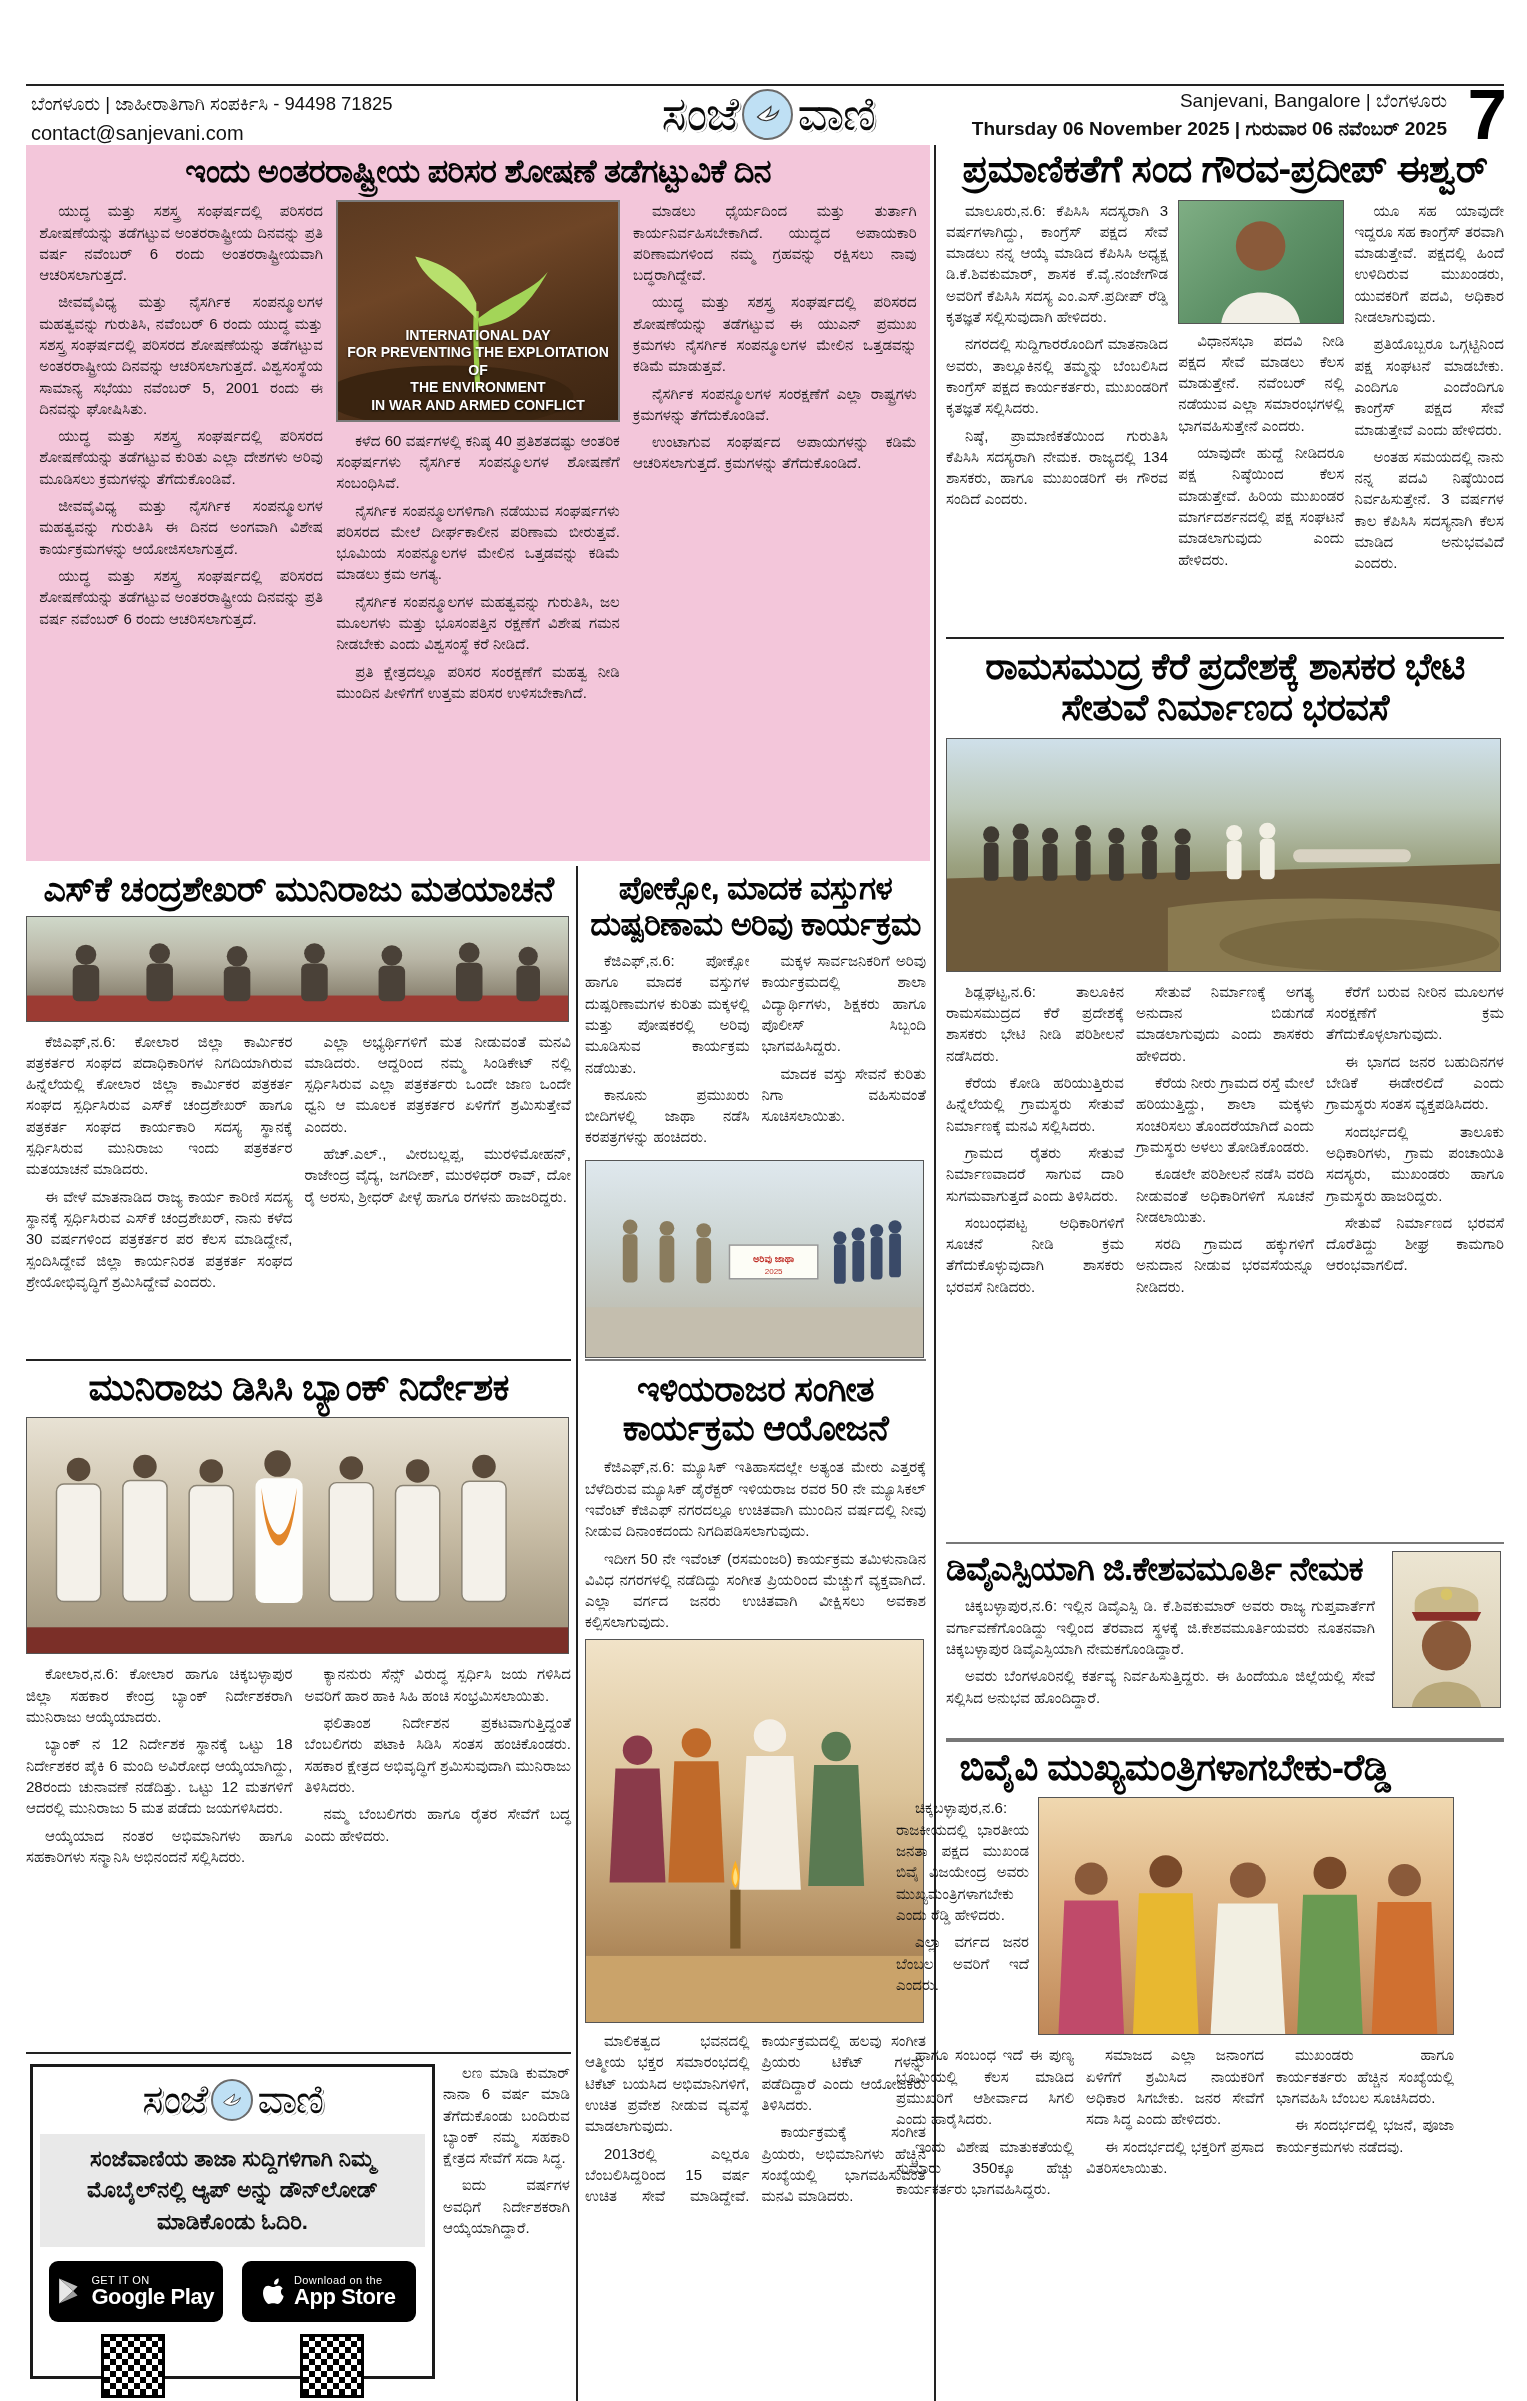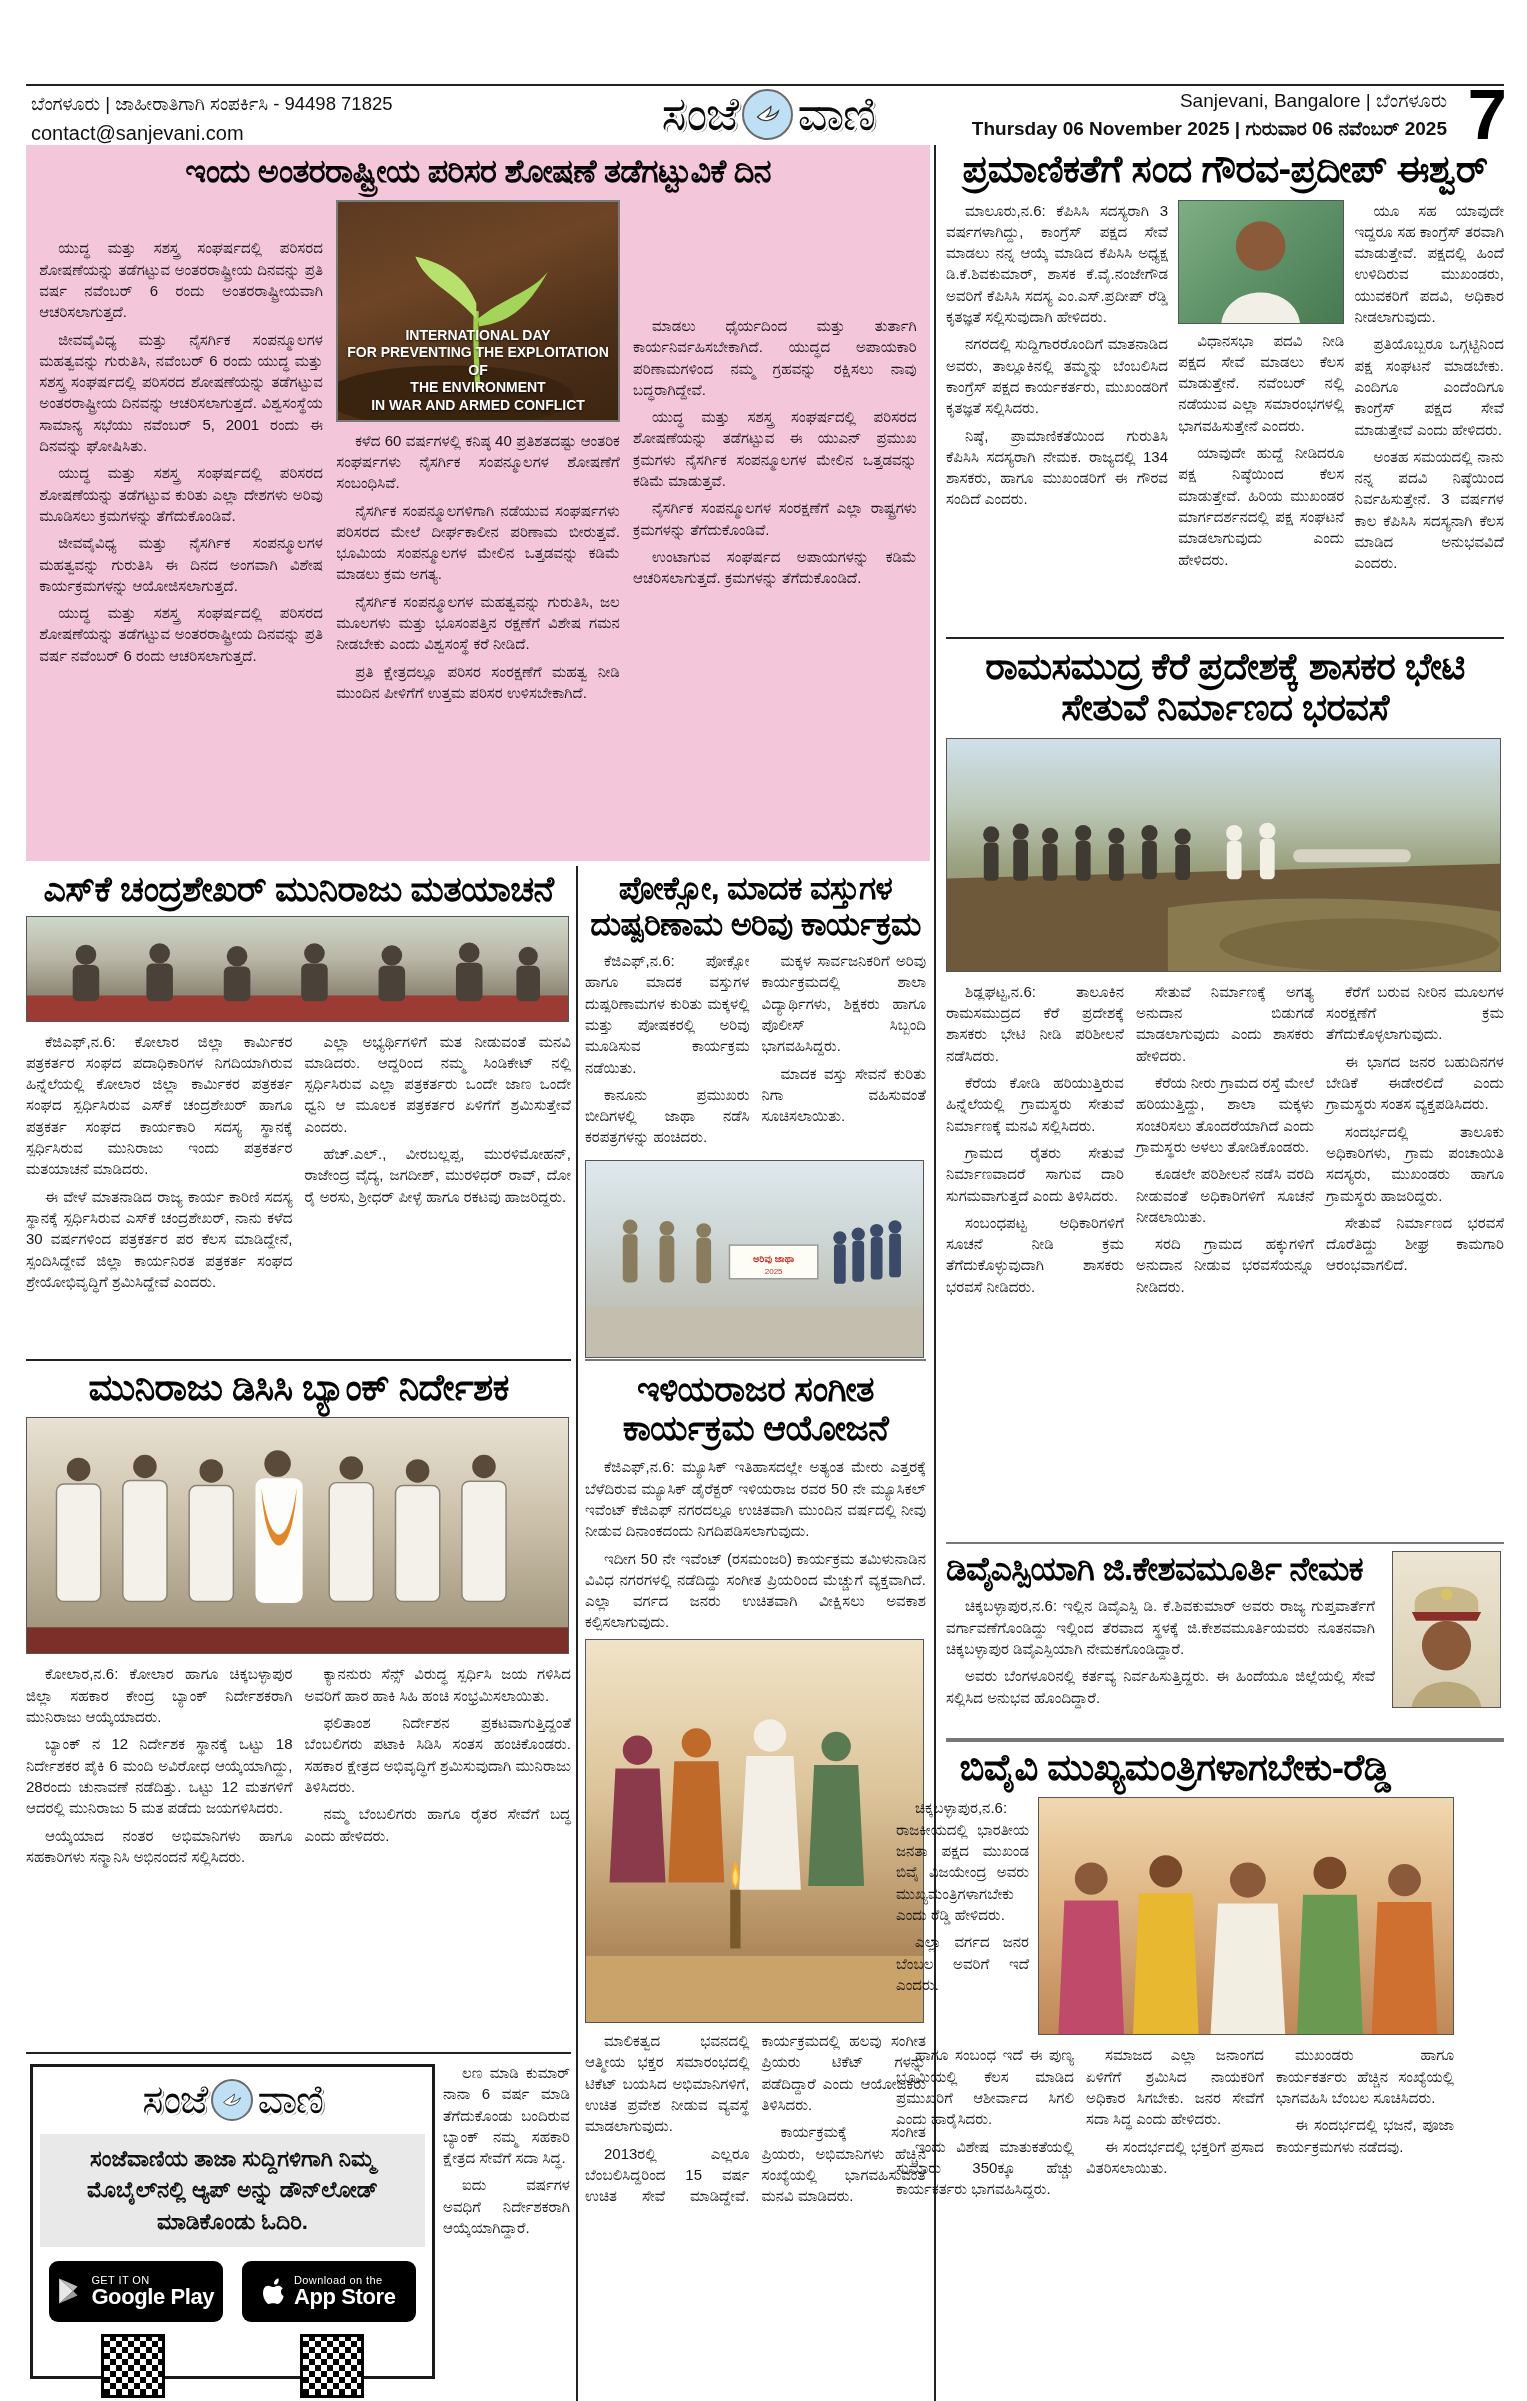--- a/index.html
+++ b/index.html
@@ -61,21 +61,21 @@
     <div style="font-size:19px;">Sanjevani, Bangalore |  ಬೆಂಗಳೂರು</div>
     <div style="font-size:19px;font-weight:bold;margin-top:6px;">Thursday 06 November 2025    |  ಗುರುವಾರ 06 ನವೆಂಬರ್ 2025</div>
   </div>
   <div class="abs pagenum" style="right:21px;top:83px;">7</div>
 
   <div class="rule-v" style="left:934px;top:145px;height:2257px;"></div>
   <div class="rule-v" style="left:576px;top:866px;height:1535px;"></div>
 
   <div class="abs lead-bg" style="left:26px;top:145px;width:904px;height:716px;">
     <div class="headline" style="margin:9px 7.4px 4.4px 7.4px;font-size:32px;">ಇಂದು ಅಂತರರಾಷ್ಟ್ರೀಯ ಪರಿಸರ ಶೋಷಣೆ ತಡೆಗಟ್ಟುವಿಕೆ ದಿನ</div>
-    <div style="display:flex;gap:13.3px;padding:6px 13.3px 0 13.3px;align-items:center;">
+    <div style="display:flex;gap:13.3px;padding:6px 13.3px 0 13.3px;">
       <div class="col body-text">
           <p class="dateline-para">ಯುದ್ಧ ಮತ್ತು ಸಶಸ್ತ್ರ ಸಂಘರ್ಷದಲ್ಲಿ ಪರಿಸರದ ಶೋಷಣೆಯನ್ನು ತಡೆಗಟ್ಟುವ ಅಂತರರಾಷ್ಟ್ರೀಯ ದಿನವನ್ನು ಪ್ರತಿ ವರ್ಷ ನವೆಂಬರ್ 6 ರಂದು ಅಂತರರಾಷ್ಟ್ರೀಯವಾಗಿ ಆಚರಿಸಲಾಗುತ್ತದೆ.</p>
           <p>ಜೀವವೈವಿಧ್ಯ ಮತ್ತು ನೈಸರ್ಗಿಕ ಸಂಪನ್ಮೂಲಗಳ ಮಹತ್ವವನ್ನು ಗುರುತಿಸಿ, ನವೆಂಬರ್ 6 ರಂದು ಯುದ್ಧ ಮತ್ತು ಸಶಸ್ತ್ರ ಸಂಘರ್ಷದಲ್ಲಿ ಪರಿಸರದ ಶೋಷಣೆಯನ್ನು ತಡೆಗಟ್ಟುವ ಅಂತರರಾಷ್ಟ್ರೀಯ ದಿನವನ್ನು ಆಚರಿಸಲಾಗುತ್ತದೆ. ವಿಶ್ವಸಂಸ್ಥೆಯ ಸಾಮಾನ್ಯ ಸಭೆಯು ನವೆಂಬರ್ 5, 2001 ರಂದು ಈ ದಿನವನ್ನು ಘೋಷಿಸಿತು.</p>
           <p>ಯುದ್ಧ ಮತ್ತು ಸಶಸ್ತ್ರ ಸಂಘರ್ಷದಲ್ಲಿ ಪರಿಸರದ ಶೋಷಣೆಯನ್ನು ತಡೆಗಟ್ಟುವ ಕುರಿತು ಎಲ್ಲಾ ದೇಶಗಳು ಅರಿವು ಮೂಡಿಸಲು ಕ್ರಮಗಳನ್ನು ತೆಗೆದುಕೊಂಡಿವೆ.</p>
           <p>ಜೀವವೈವಿಧ್ಯ ಮತ್ತು ನೈಸರ್ಗಿಕ ಸಂಪನ್ಮೂಲಗಳ ಮಹತ್ವವನ್ನು ಗುರುತಿಸಿ ಈ ದಿನದ ಅಂಗವಾಗಿ ವಿಶೇಷ ಕಾರ್ಯಕ್ರಮಗಳನ್ನು ಆಯೋಜಿಸಲಾಗುತ್ತದೆ.</p>
           <p>ಯುದ್ಧ ಮತ್ತು ಸಶಸ್ತ್ರ ಸಂಘರ್ಷದಲ್ಲಿ ಪರಿಸರದ ಶೋಷಣೆಯನ್ನು ತಡೆಗಟ್ಟುವ ಅಂತರರಾಷ್ಟ್ರೀಯ ದಿನವನ್ನು ಪ್ರತಿ ವರ್ಷ ನವೆಂಬರ್ 6 ರಂದು ಆಚರಿಸಲಾಗುತ್ತದೆ.</p>
         </div>
       <div class="col">
         <div style="position:relative;width:100%;height:222px;border:2.2px solid #7a7a7a;box-sizing:border-box;
              background:linear-gradient(160deg,#5b3a21 0%,#6e4526 35%,#4c2f18 70%,#3c2512 100%);">
@@ -132,21 +132,21 @@
         </g>
       </svg>
     </div>
     <div class="col-wrap" style="margin-top:9px;">
       <div class="col body-text">
           <p class="dateline-para">ಕೆಜಿಎಫ್,ನ.6: ಕೋಲಾರ ಜಿಲ್ಲಾ ಕಾರ್ಮಿಕರ ಪತ್ರಕರ್ತರ ಸಂಘದ ಪದಾಧಿಕಾರಿಗಳ ನಿಗದಿಯಾಗಿರುವ ಹಿನ್ನೆಲೆಯಲ್ಲಿ ಕೋಲಾರ ಜಿಲ್ಲಾ ಕಾರ್ಮಿಕರ ಪತ್ರಕರ್ತ ಸಂಘದ ಸ್ಪರ್ಧಿಸಿರುವ ಎಸ್‌ಕೆ ಚಂದ್ರಶೇಖರ್ ಹಾಗೂ ಪತ್ರಕರ್ತ ಸಂಘದ ಕಾರ್ಯಕಾರಿ ಸದಸ್ಯ ಸ್ಥಾನಕ್ಕೆ ಸ್ಪರ್ಧಿಸಿರುವ ಮುನಿರಾಜು ಇಂದು ಪತ್ರಕರ್ತರ ಮತಯಾಚನೆ ಮಾಡಿದರು.</p>
           <p>ಈ ವೇಳೆ ಮಾತನಾಡಿದ ರಾಜ್ಯ ಕಾರ್ಯ ಕಾರಿಣಿ ಸದಸ್ಯ ಸ್ಥಾನಕ್ಕೆ ಸ್ಪರ್ಧಿಸಿರುವ ಎಸ್‌ಕೆ ಚಂದ್ರಶೇಖರ್, ನಾನು ಕಳೆದ 30 ವರ್ಷಗಳಿಂದ ಪತ್ರಕರ್ತರ ಪರ ಕೆಲಸ ಮಾಡಿದ್ದೇನೆ, ಸ್ಪಂದಿಸಿದ್ದೇವೆ ಜಿಲ್ಲಾ ಕಾರ್ಯನಿರತ ಪತ್ರಕರ್ತ ಸಂಘದ ಶ್ರೇಯೋಭಿವೃದ್ಧಿಗೆ ಶ್ರಮಿಸಿದ್ದೇವೆ ಎಂದರು.</p>
         </div>
       <div class="col body-text">
           <p class="dateline-para">ಎಲ್ಲಾ ಅಭ್ಯರ್ಥಿಗಳಿಗೆ ಮತ ನೀಡುವಂತೆ ಮನವಿ ಮಾಡಿದರು. ಆದ್ದರಿಂದ ನಮ್ಮ ಸಿಂಡಿಕೇಟ್ ನಲ್ಲಿ ಸ್ಪರ್ಧಿಸಿರುವ ಎಲ್ಲಾ ಪತ್ರಕರ್ತರು ಒಂದೇ ಜಾಣ ಒಂದೇ ಧ್ವನಿ ಆ ಮೂಲಕ ಪತ್ರಕರ್ತರ ಏಳಿಗೆಗೆ ಶ್ರಮಿಸುತ್ತೇವೆ ಎಂದರು.</p>
-          <p>ಹೆಚ್.ಎಲ್., ವೀರಬಲ್ಲಪ್ಪ, ಮುರಳಿಮೋಹನ್, ರಾಜೇಂದ್ರ ವೈದ್ಯ, ಜಗದೀಶ್, ಮುರಳಿಧರ್ ರಾವ್, ದೋ ರೈ ಅರಸು, ಶ್ರೀಧರ್ ಪೀಳ್ಳೆ ಹಾಗೂ ರಕಟವು ಹಾಜರಿದ್ದರು.</p>
+          <p>ಹೆಚ್.ಎಲ್., ವೀರಬಲ್ಲಪ್ಪ, ಮುರಳಿಮೋಹನ್, ರಾಜೇಂದ್ರ ವೈದ್ಯ, ಜಗದೀಶ್, ಮುರಳಿಧರ್ ರಾವ್, ದೋ ರೈ ಅರಸು, ಶ್ರೀಧರ್ ಪೀಳ್ಳೆ ಹಾಗೂ ರಗಳನು ಹಾಜರಿದ್ದರು.</p>
         </div>
     </div>
   </div>
 
   <div class="rule-h" style="left:26px;top:1359px;width:545px;height:1.5px;"></div>
   <div class="abs" style="left:26px;top:1367px;width:545px;">
     <div class="headline" style="font-size:37px;">ಮುನಿರಾಜು ಡಿಸಿಸಿ ಬ್ಯಾಂಕ್ ನಿರ್ದೇಶಕ</div>
     <div class="photo" style="position:relative;width:543px;height:237px;margin-top:9px;
          background:linear-gradient(180deg,#e8e2d4 0%,#cabfa8 45%,#9a8e76 100%);">
       <svg width="100%" height="100%" viewBox="0 0 734 320" preserveAspectRatio="none">

